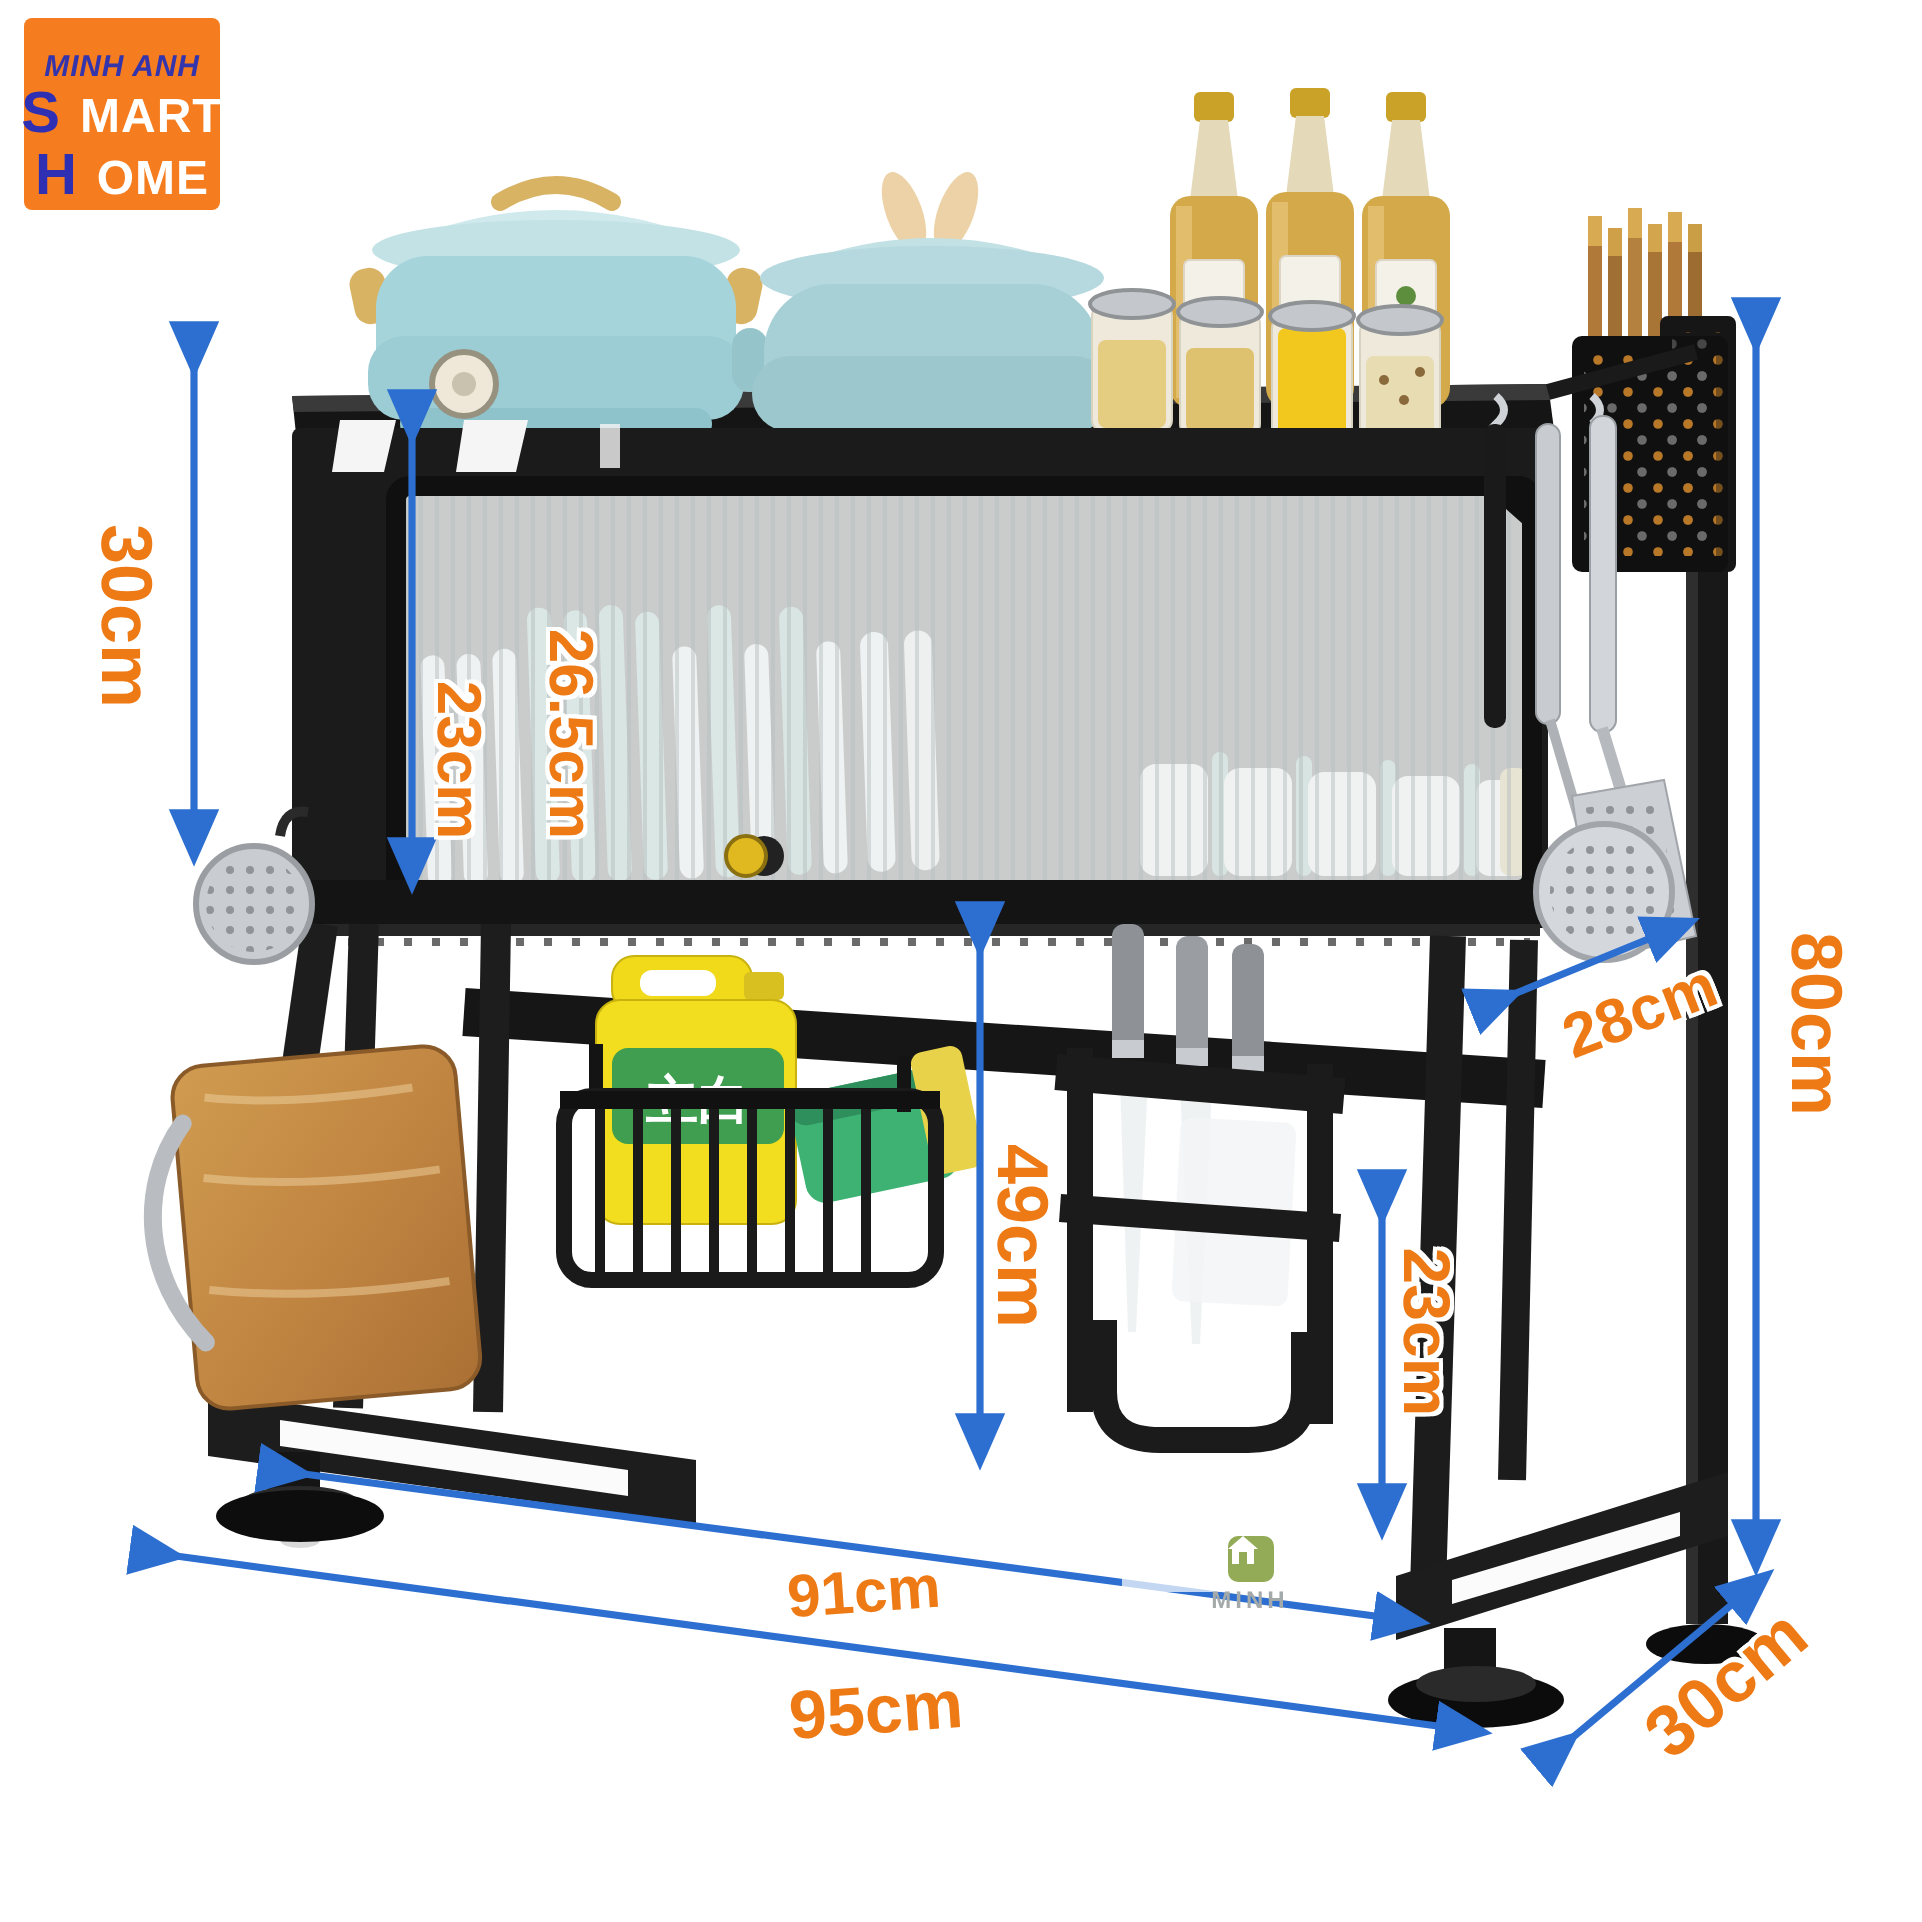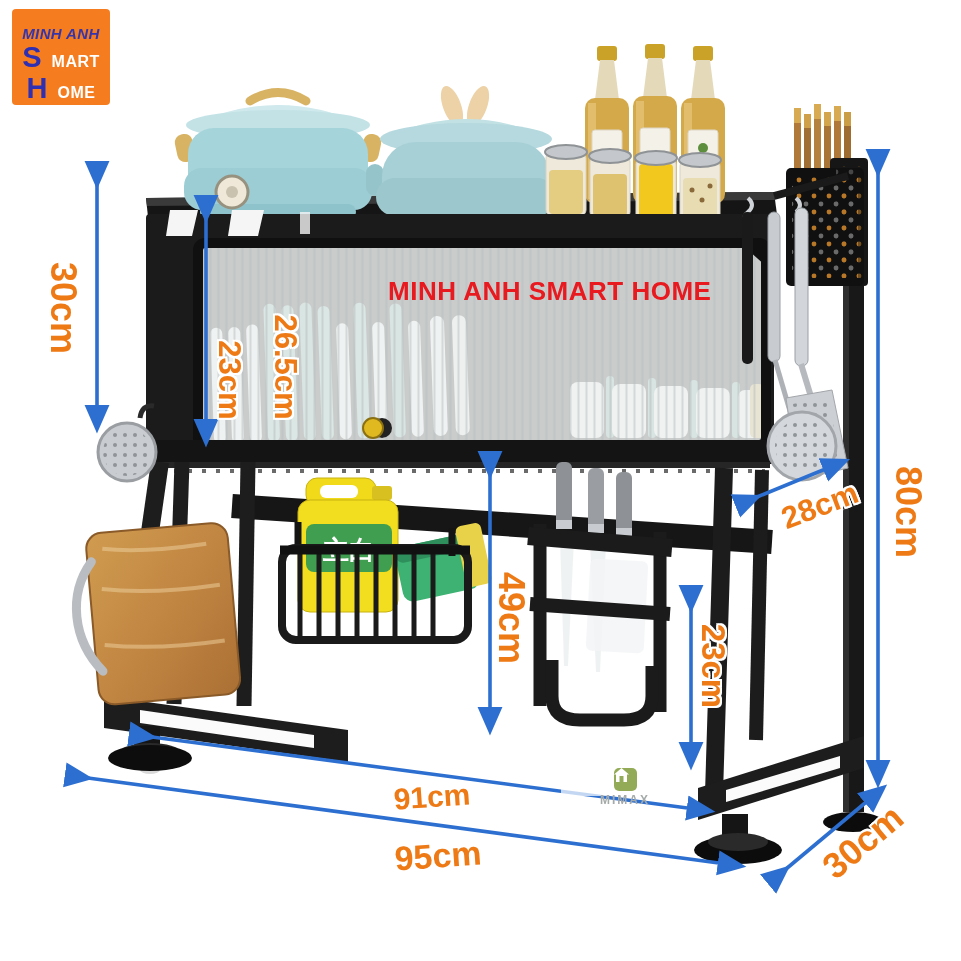--- a/index.html
+++ b/index.html
@@ -5,21 +5,21 @@
   html,body{margin:0;padding:0;background:#fff;}
   .stage{position:relative;width:961px;height:961px;background:#ffffff;overflow:hidden;
          font-family:"Liberation Sans","DejaVu Sans",sans-serif;}
   .stage svg{position:absolute;left:0;top:0;}
   
   .badge{position:absolute;left:12px;top:9px;width:98px;height:96px;background:#f57d1f;
          border-radius:4px;text-align:center;font-weight:bold;line-height:1;}
   .badge .b1{margin-top:17px;font-size:15px;letter-spacing:.4px;color:#3434ac;font-style:italic;}
   .badge .b2,.badge .b3{display:flex;align-items:baseline;justify-content:center;margin-top:2px;}
   .badge .init{font-size:29px;color:#2f2fb4;}
-  .badge .rest{font-size:16px;color:#ffffff;letter-spacing:.5px;margin-left:10px;}
+  .badge .rest{font-size:24px;color:#ffffff;letter-spacing:.5px;margin-left:10px;}
   
   .watermark{position:absolute;left:388px;top:276px;font-size:26px;font-weight:bold;
              color:#e8191f;white-space:nowrap;letter-spacing:.5px;}
   
   .dim{position:absolute;font-weight:bold;color:#ee7a16;white-space:nowrap;
        transform:translate(-50%,-50%) rotate(var(--rot,0deg));
        text-shadow:-2px -2px 0 #fff,2px -2px 0 #fff,-2px 2px 0 #fff,2px 2px 0 #fff,
                    -2px 0 0 #fff,2px 0 0 #fff,0 -2px 0 #fff,0 2px 0 #fff;}
   
   .mimax{position:absolute;left:585px;top:768px;width:80px;text-align:center;}
@@ -336,21 +336,20 @@
   <div class="dim" style="left:229px;top:380px;font-size:31px;--rot:90deg">23cm</div>
   <div class="dim" style="left:285px;top:367px;font-size:31px;--rot:90deg">26.5cm</div>
   <div class="dim" style="left:511px;top:618px;font-size:36px;--rot:90deg">49cm</div>
   <div class="dim" style="left:713px;top:666px;font-size:33px;--rot:90deg">23cm</div>
   <div class="dim" style="left:820px;top:506px;font-size:31px;--rot:-21deg">28cm</div>
   <div class="dim" style="left:908px;top:512px;font-size:36px;--rot:90deg">80cm</div>
   <div class="dim" style="left:432px;top:797px;font-size:30px;--rot:-4deg">91cm</div>
   <div class="dim" style="left:438px;top:856px;font-size:34px;--rot:-4deg">95cm</div>
   <div class="dim" style="left:863px;top:842px;font-size:36px;--rot:-40deg">30cm</div>
 
-  <div class="watermark">MINH ANH SMART HOME</div>
 
   <div class="badge">
     <div class="b1">MINH ANH</div>
     <div class="b2">
       <span class="init">S</span>
         <span class="rest">MART</span>
     </div>
     <div class="b3">
       <span class="init">H</span>
         <span class="rest">OME</span>
@@ -358,16 +357,16 @@
   </div>
 
   <div class="mimax">
     <div class="band"></div>
     <div class="tile">
       <svg width="15" height="14" viewBox="0 0 15 14">
         <path d="M7.5,0 L0,6.5 h2 V14 h11 V6.5 h2 Z" fill="#ffffff"></path>
         <rect x="5.5" y="8" width="4" height="6" fill="#93ab56"></rect>
       </svg>
     </div>
-    <div class="word">MIMAX</div>
+    <div class="word">MINH</div>
   </div>
 
 </div>
 
 </body></html>

